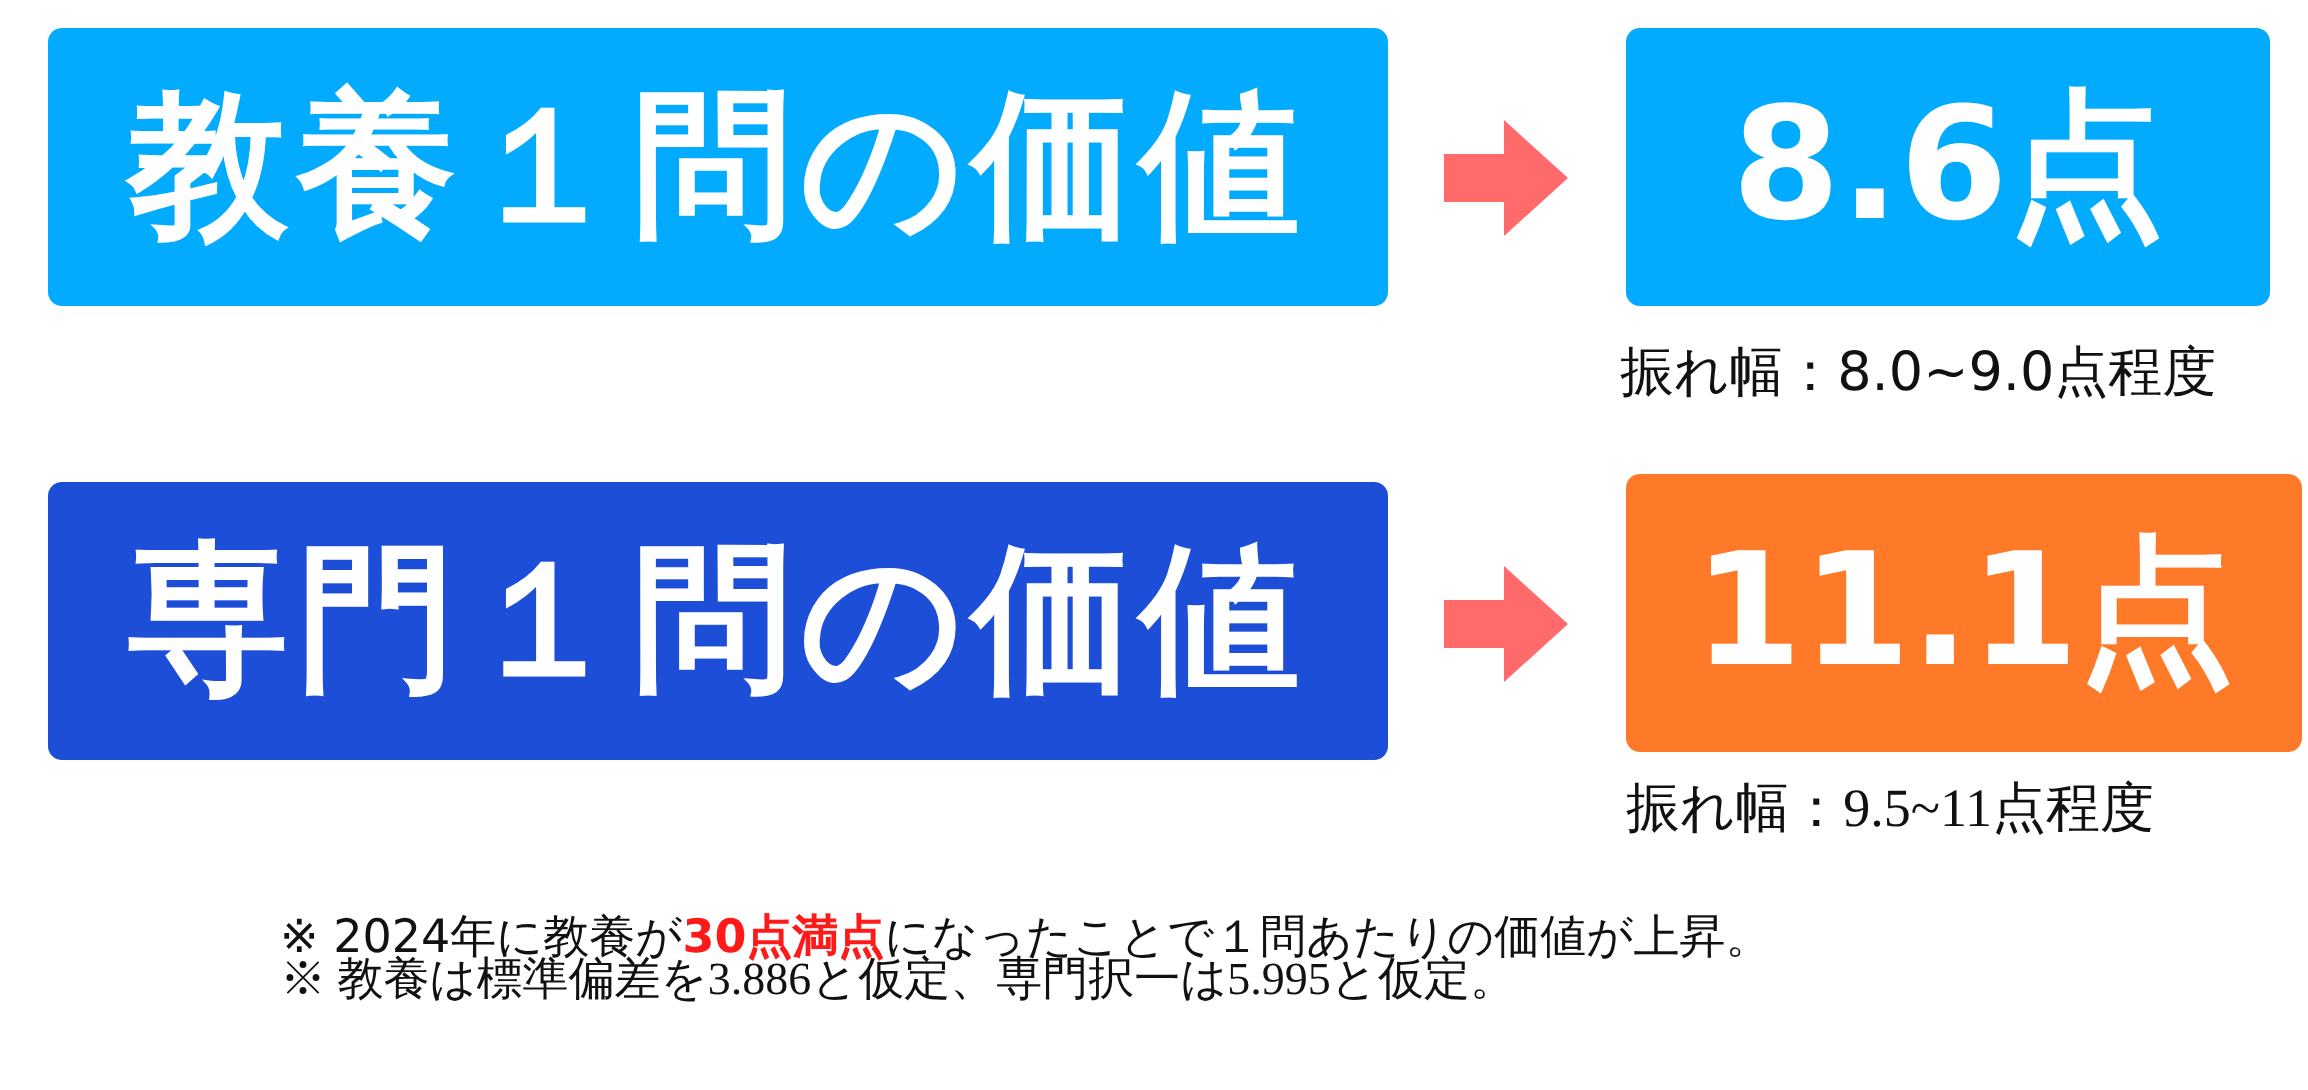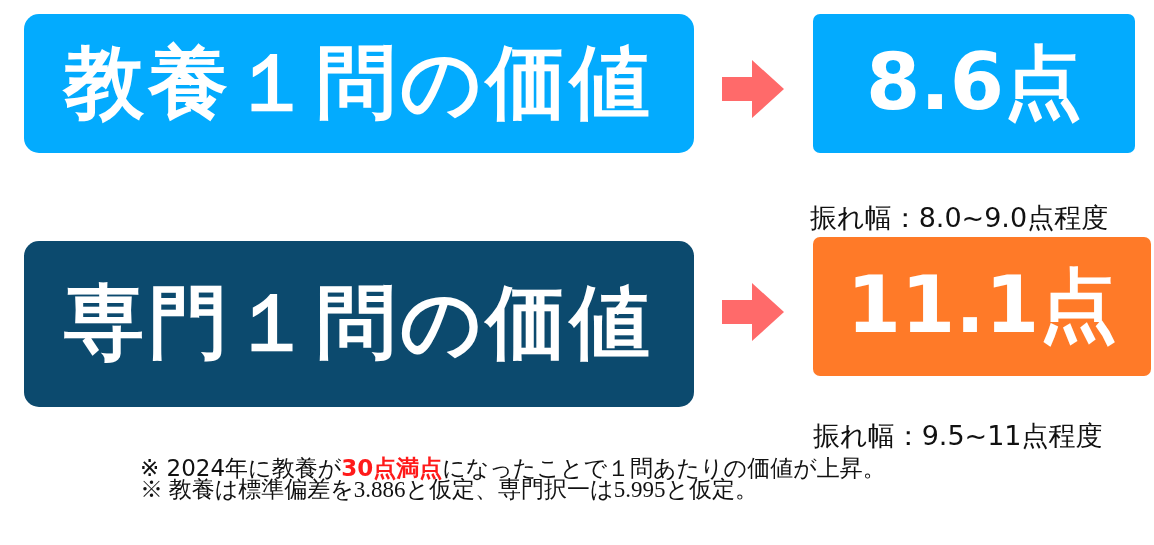--- a/index.html
+++ b/index.html
@@ -1,56 +1,56 @@
 <!DOCTYPE html>
 <html><head>
 <meta charset="utf-8">
 <style>
   html, body { margin:0; padding:0; background:#ffffff; }
   body { width:1154px; height:545px; position:relative; overflow:hidden;
          font-family: "DejaVu Sans", "Liberation Sans", sans-serif; }
   .box { position:absolute; border-radius:7px; color:#fff; display:flex;
          align-items:center; justify-content:center; font-weight:bold; }
-  .label-box { font-size:80px; letter-spacing:4px;border-radius:15px; }
+  .label-box { font-size:80px; letter-spacing:4px; }
   .value-box { font-size:78px; }
   .arrow { position:absolute; width:62px; height:58px; }
-  .range { position:absolute; font-size:27px; color:#111; white-space:nowrap;margin-top:32px; }
+  .range { position:absolute; font-size:27px; color:#111; white-space:nowrap; }
   .note { position:absolute; left:140px; font-size:23px; color:#111; white-space:nowrap; }
   .hl { color:#ff1a1a; font-weight:bold; text-decoration-thickness:2px; text-underline-offset:3px; }
 </style>
 </head>
 <body>
 
 <div class="box label-box" style="left:24px; top:14px; width:670px; height:139px; background:#03abfe;">
   <span>教養１問の価値</span>
 </div>
 
 <svg class="arrow" style="left:722px; top:60px;" viewBox="0 0 62 58">
   <path d="M0 17 H30 V0 L62 29 L30 58 V41 H0 Z" fill="#ff6a6a"></path>
 </svg>
 
 <div class="box value-box" style="left:813px; top:14px; width:322px; height:139px; background:#03abfe;">
   <span>8.6点</span>
 </div>
 
 <div class="range" style="left:810px; top:168px;">振れ幅：8.0~9.0点程度</div>
 
-<div class="box label-box" style="left:24px; top:241px; width:670px; height:166px; background:#0c4a6e;">
+<div class="box label-box" style="left:24px; top:241px; width:670px; height:139px; background:#1d4ed8;">
   <span>専門１問の価値</span>
 </div>
 
 <svg class="arrow" style="left:722px; top:283px;" viewBox="0 0 62 58">
   <path d="M0 17 H30 V0 L62 29 L30 58 V41 H0 Z" fill="#ff6a6a"></path>
 </svg>
 
 <div class="box value-box" style="left:813px; top:237px; width:338px; height:139px; background:#ff7a28;">
   <span>11.1点</span>
 </div>
 
-<div class="range" style="left:813px; top:386px;">振れ幅：9.5~11点程度</div>
+<div class="range" style="left:813px; top:386px;font-family:Liberation Serif, serif;">振れ幅：9.5~11点程度</div>
 
 <div class="note" style="top:453px;">
   <span>※ 2024年に教養が</span><span class="hl">30点満点</span><span>になったことで１問あたりの価値が上昇。</span>
 </div>
 
 <div class="note" style="top:474px;font-family:Liberation Serif, serif;">
   <span>※ 教養は標準偏差を3.886と仮定、専門択一は5.995と仮定。</span>
 </div>
 
 </body></html>

